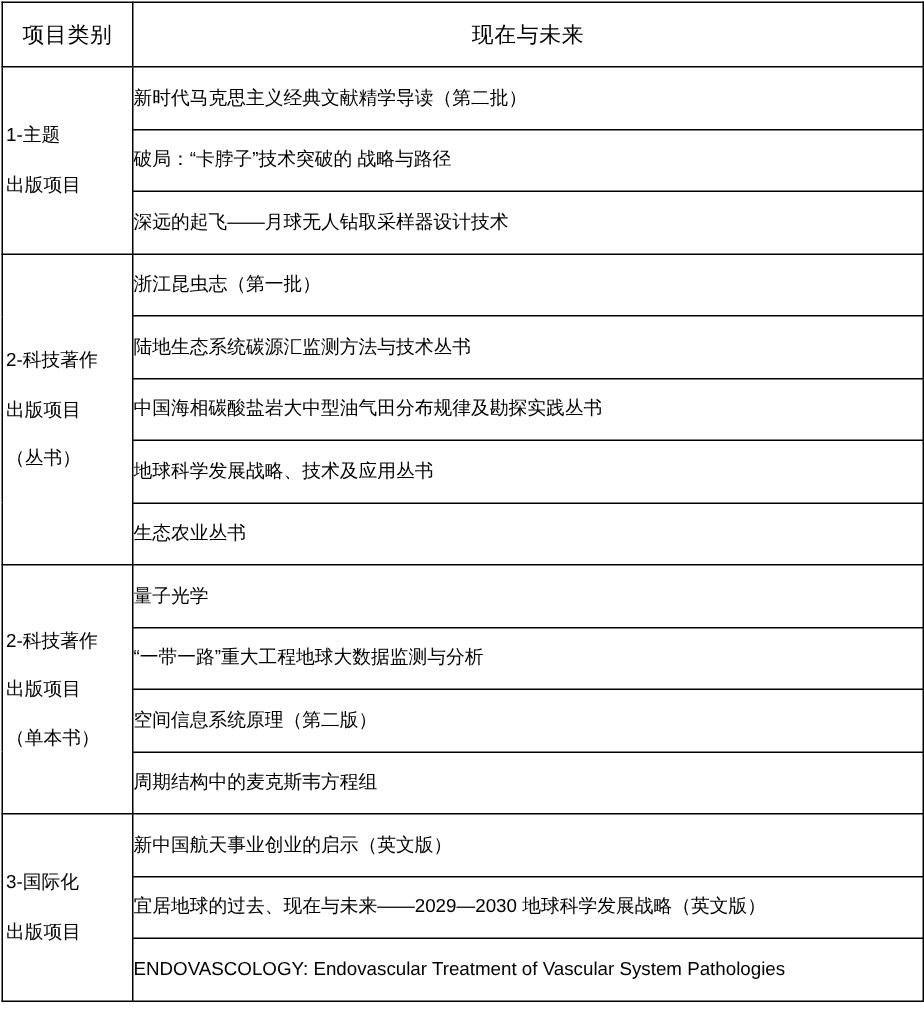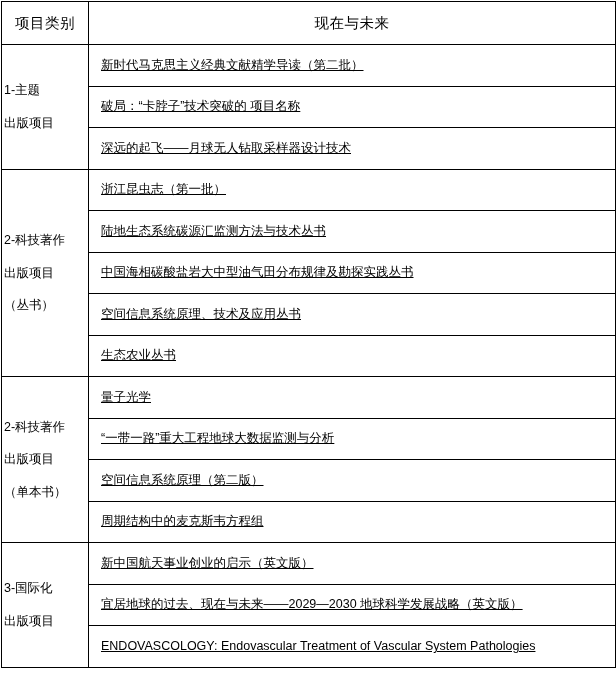--- a/index.html
+++ b/index.html
@@ -40,25 +40,24 @@
     font-size: 12.5px;
     line-height: 2.6;
     padding: 0 2px;
   }
   td.cat .catline {
     display: block;
     white-space: nowrap;
   }
   td.name {
     font-size: 12.5px;
-    padding: 0 0 0 12px;
+    padding: 0 0 0 0;
     height: 40.5px;
     white-space: nowrap;
     overflow: hidden;
-    text-decoration: underline;
   }
   td.name.latin {
     font-size: 12.5px;
   }
 </style>
 </head>
 <body>
 
 <table class="proj-table">
   <colgroup>
@@ -74,42 +73,42 @@
   <tbody>
 
     <tr>
       <td class="cat" rowspan="3">
         <span class="catline">1-主题</span>
         <span class="catline">出版项目</span>
       </td>
       <td class="name">新时代马克思主义经典文献精学导读（第二批）</td>
     </tr>
     <tr>
-      <td class="name">破局：“卡脖子”技术突破的 项目名称</td>
+      <td class="name">破局：“卡脖子”技术突破的 战略与路径</td>
     </tr>
     <tr>
       <td class="name">深远的起飞——月球无人钻取采样器设计技术</td>
     </tr>
 
     <tr>
       <td class="cat" rowspan="5">
         <span class="catline">2-科技著作</span>
         <span class="catline">出版项目</span>
         <span class="catline">（丛书）</span>
       </td>
       <td class="name">浙江昆虫志（第一批）</td>
     </tr>
     <tr>
       <td class="name">陆地生态系统碳源汇监测方法与技术丛书</td>
     </tr>
     <tr>
       <td class="name">中国海相碳酸盐岩大中型油气田分布规律及勘探实践丛书</td>
     </tr>
     <tr>
-      <td class="name">空间信息系统原理、技术及应用丛书</td>
+      <td class="name">地球科学发展战略、技术及应用丛书</td>
     </tr>
     <tr>
       <td class="name">生态农业丛书</td>
     </tr>
 
     <tr>
       <td class="cat" rowspan="4">
         <span class="catline">2-科技著作</span>
         <span class="catline">出版项目</span>
         <span class="catline">（单本书）</span>

